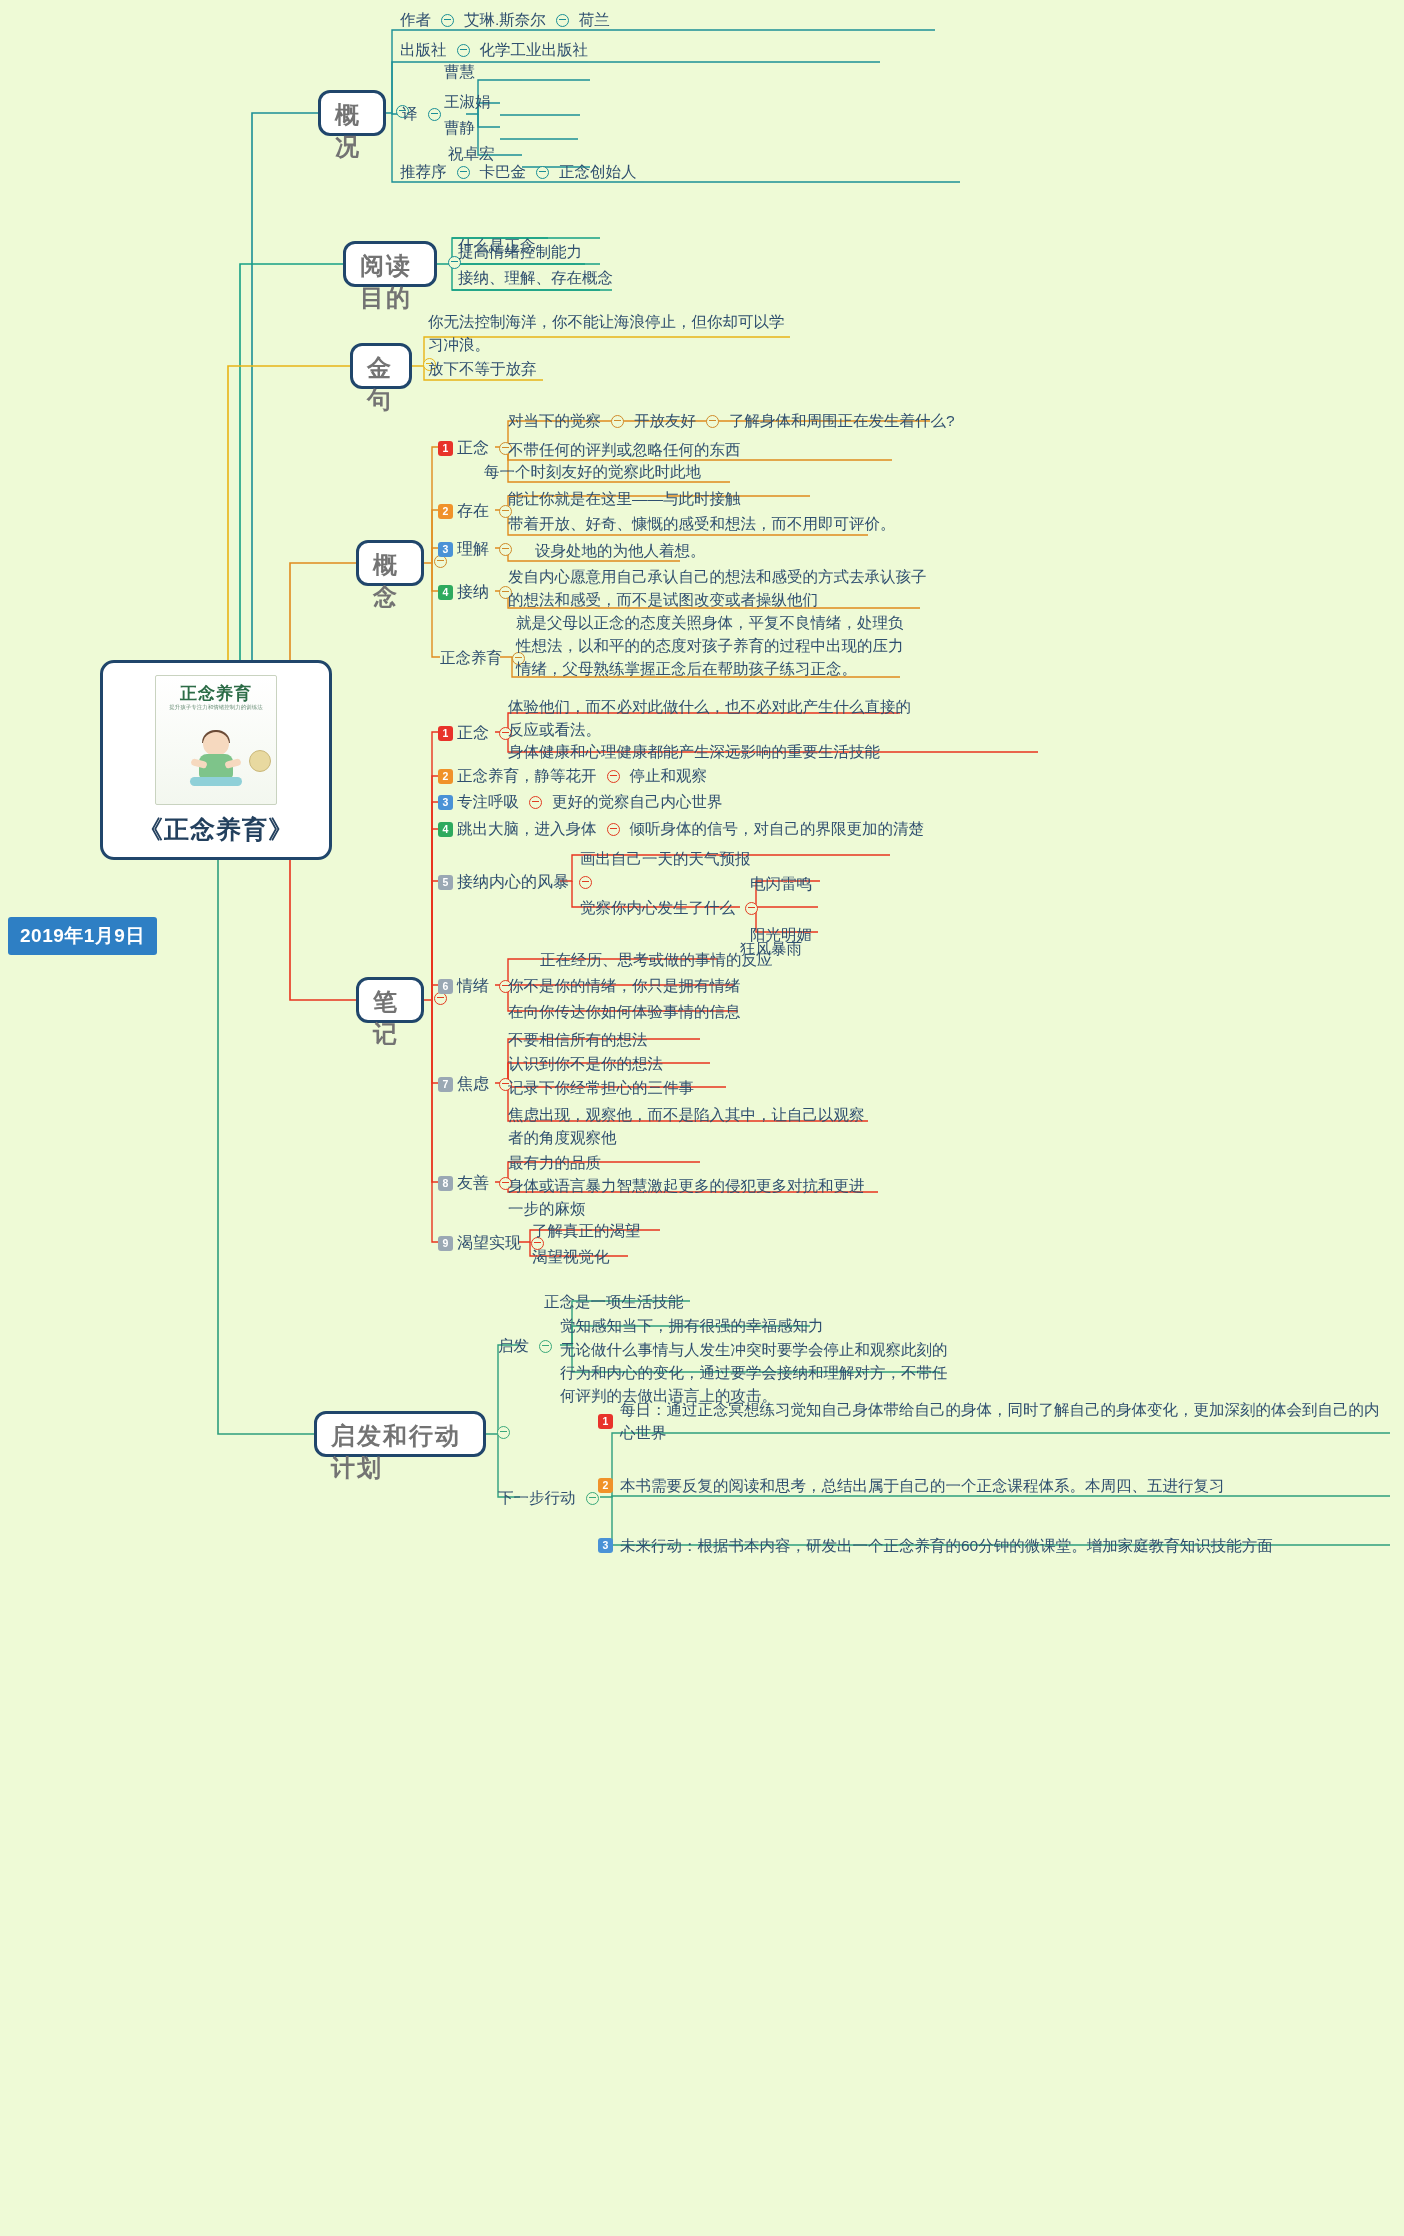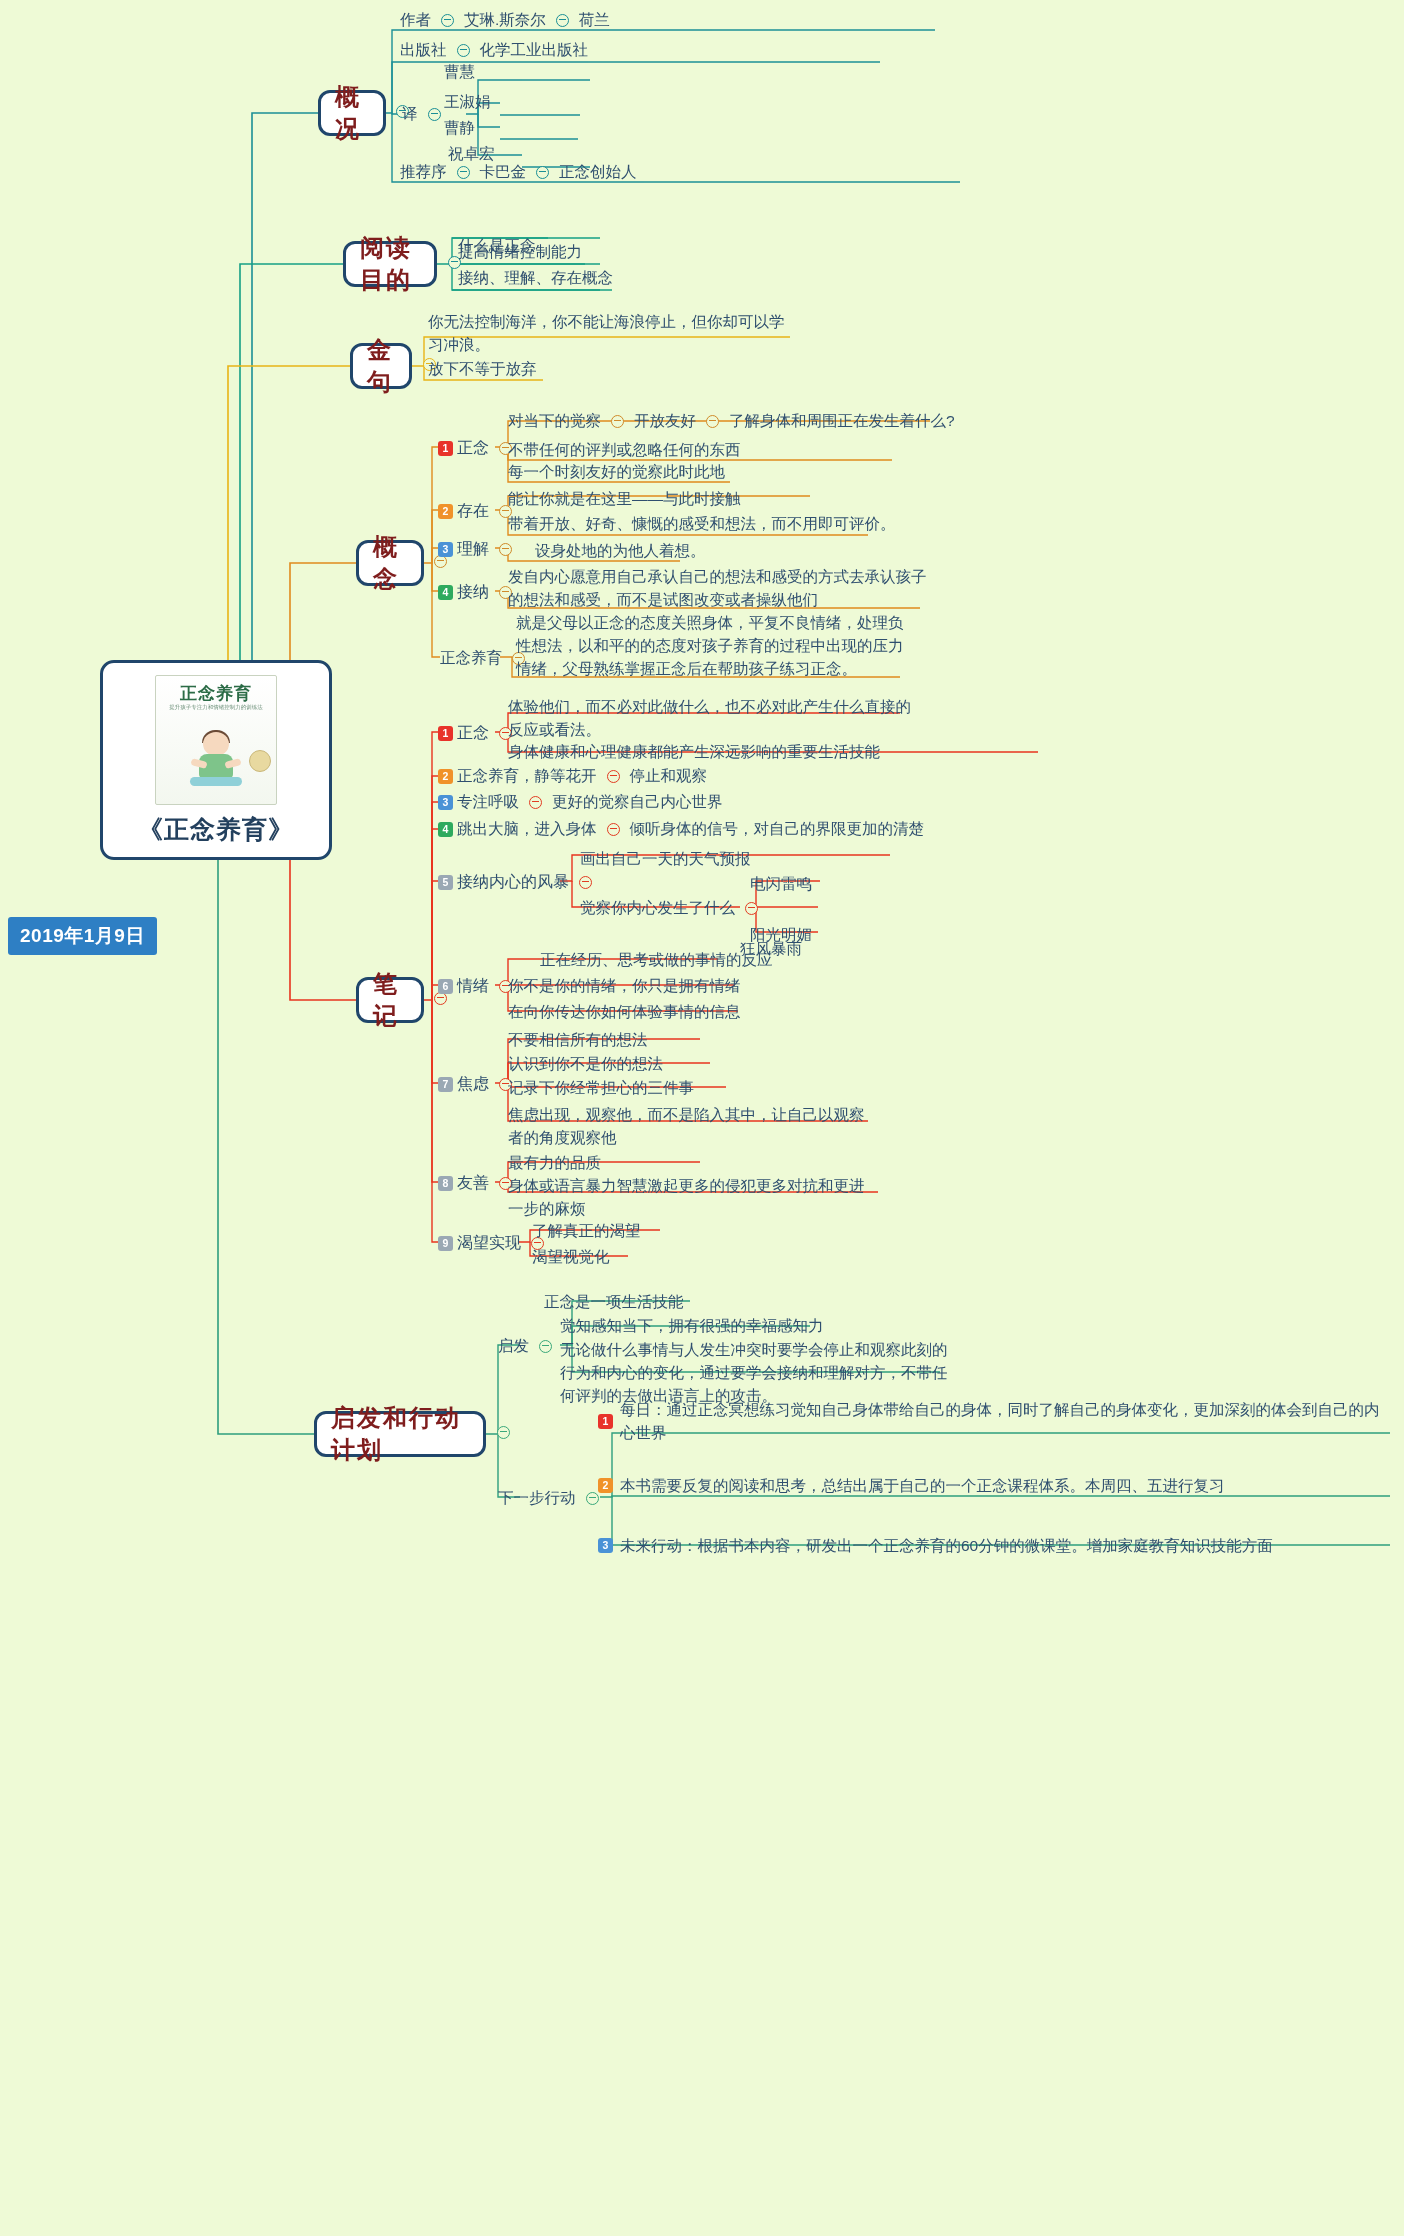--- a/index.html
+++ b/index.html
@@ -62,22 +62,22 @@
   
   .date-badge{
     left:8px;top:917px;background:#2e7fc4;color:#fff;
     padding:6px 12px;border-radius:3px;font-size:19px;font-weight:bold;
     letter-spacing:.5px;
   }
 
   
   .l1{
     background:#fff;border:3px solid #20466b;border-radius:12px;
-    box-sizing:border-box;display:flex;align-items:center;justify-content:center;
-    font-size:24px;font-weight:bold;color:#7f1d1d;letter-spacing:2px;
+    box-sizing:border-box;display:flex;align-items:flex-start;justify-content:center;
+    font-size:24px;font-weight:bold;color:#737373;letter-spacing:2px;
     padding:6px 14px;
   }
 
   
   .txt{
     font-size:15.5px;line-height:23px;color:#2f4f6f;white-space:pre-wrap;
   }
 
   
   .row{display:flex;align-items:center;gap:0;}
@@ -303,21 +303,21 @@
     <span class="toggle"></span>
   </div>
   <div class="abs row" style="left:508px;top:411px;">
     <span class="seg">对当下的觉察</span>
     <span class="toggle"></span>
     <span class="seg">开放友好</span>
     <span class="toggle"></span>
     <span class="seg">了解身体和周围正在发生着什么?</span>
   </div>
   <div class="abs txt" style="left:508px;top:438px;">不带任何的评判或忽略任何的东西</div>
-  <div class="abs txt" style="left:508px;top:460px;">每一个时刻友好的觉察此时此地</div>
+  <div class="abs txt" style="left:484px;top:460px;">每一个时刻友好的觉察此时此地</div>
 
   <div class="abs label-with-num" style="left:438px;top:501px;">
     <span class="num n-orange">2</span>
     <span>存在</span>
     <span class="toggle"></span>
   </div>
   <div class="abs txt" style="left:508px;top:487px;">能让你就是在这里——与此时接触</div>
   <div class="abs txt" style="left:508px;top:512px;">带着开放、好奇、慷慨的感受和想法，而不用即可评价。</div>
 
   <div class="abs label-with-num" style="left:438px;top:539px;">

